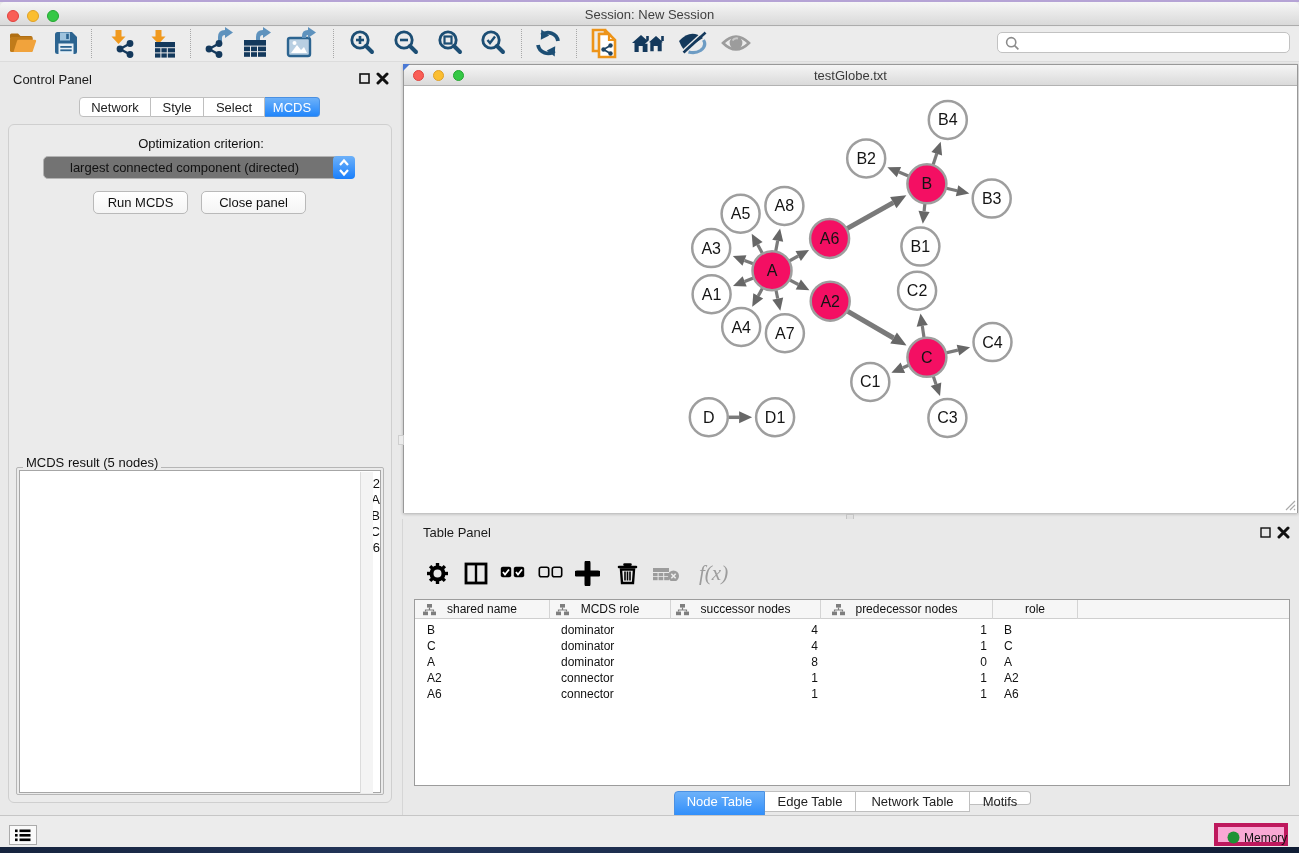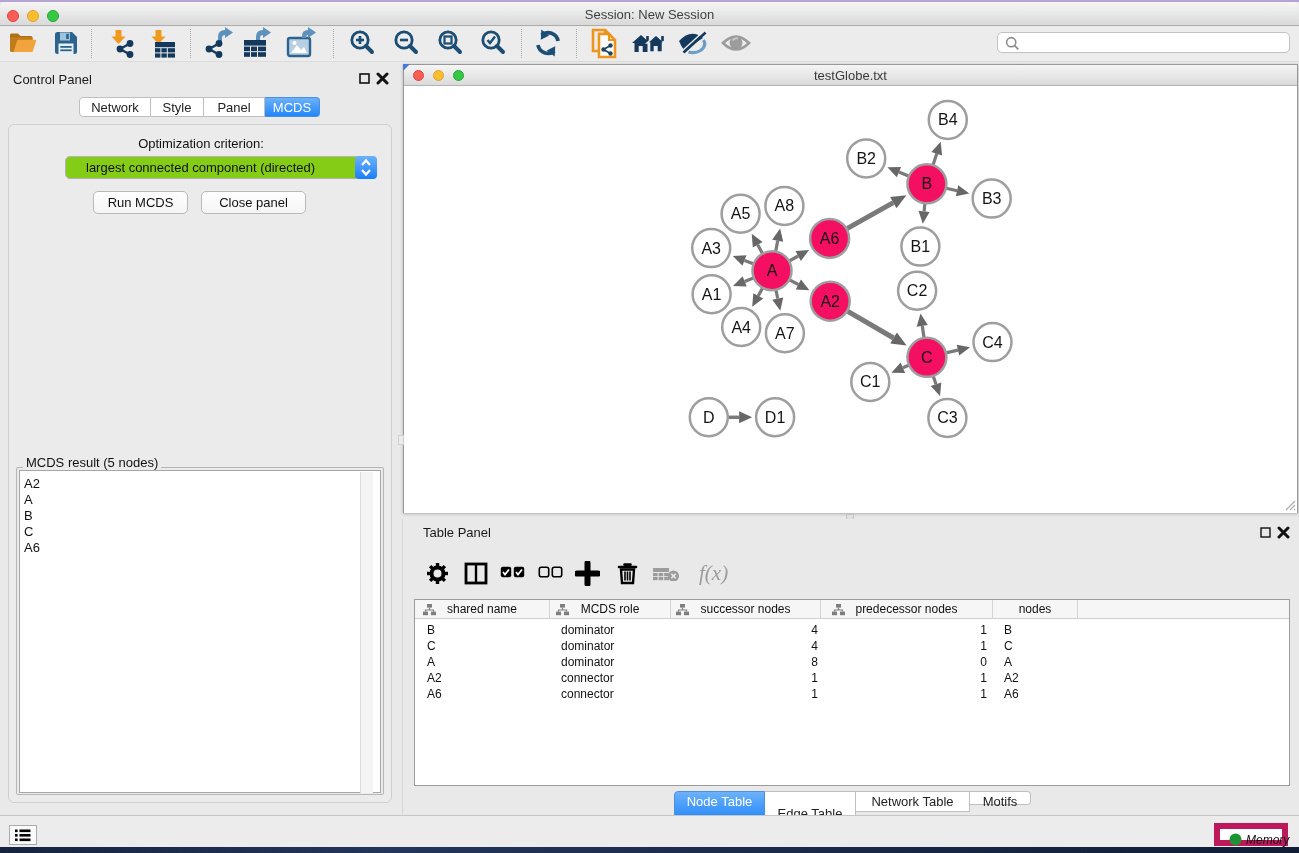--- a/index.html
+++ b/index.html
@@ -19,24 +19,24 @@
 #cpanel { left:0; top:62px; width:402px; height:754px; background:#e9e9e9; }
 #cpanel .ptitle { position:absolute; left:13px; top:10px; font-size:13px; color:#1a1a1a;text-align:right; }
 .winbtn { position:absolute; top:11px; font-size:12px; color:#111; }
 .tabs { position:absolute; display:flex; height:20px; }
 .tab { border:1px solid #bfbfbf; border-left:none; background:#fff; font-size:13px; color:#222; text-align:center; line-height:19px; padding:0 12px; }
 .tab.first { border-left:1px solid #bfbfbf; border-radius:4px 0 0 4px; }
 .tab.last { border-radius:0 4px 4px 0; }
 .tab.sel { background:linear-gradient(#6db1f9,#2186fb); color:#fff; border-color:#4a90e2; }
 #subpanel { left:8px; top:62px; width:384px; height:679px; background:#ebebeb; border:1px solid #cfcfcf; border-radius:6px; }
 #optlabel { left:0; width:402px; top:74px; text-align:center; font-size:13px; color:#111; }
-#combo { left:43px; top:94px; width:312px; height:23px; background:#84cc16; border:1px solid #b3b3b3; border-radius:5px; font-size:13px; color:#111; line-height:21px; padding-left:20px;margin-left:22px; }
+#combo { left:43px; top:94px; width:312px; height:23px; background:#737373; border:1px solid #b3b3b3; border-radius:5px; font-size:13px; color:#111; line-height:21px; padding-left:26px; }
 #combo .stepper { position:absolute; right:-1px; top:-1px; width:22px; height:23px; border-radius:4px; background:linear-gradient(#6db1f9,#1a7ffb); }
 .btn { position:absolute; height:23px; background:linear-gradient(#ffffff,#f4f4f4); border:1px solid #b9b9b9; border-radius:5px; font-size:13px; color:#111; text-align:center; line-height:21px; }
-#groupbox { left:16px; top:399px; width:368px; height:334px; }
+#groupbox { left:16px; top:399px; width:368px; height:334px;text-align:right; }
 #groupbox .gb { position:absolute; left:0; top:6px; width:100%; height:328px; border:1px solid #b6b6b6; border-radius:2px; }
 #groupbox .gblabel { position:absolute; left:7px; top:-5px; line-height:13px; background:#ebebeb; padding:0 3px; font-size:13px; color:#111; }
 #mcdslist { position:absolute; left:3px; top:9px; width:362px; height:323px; background:#fff; border:1px solid #a6a6a6; font-size:13px; color:#111; }
 #mcdslist .row { padding-left:4px; height:16px; line-height:16px; }
 #mcdslist .sbar { position:absolute; right:7px; top:1px; width:13px; height:321px; background:#f4f4f4; border-left:1px solid #dcdcdc; }
 
 #frame { left:403px; top:64px; width:895px; height:449px; background:#fff; border:1px solid #989898; box-shadow:0 1px 3px rgba(0,0,0,.25);text-decoration:underline; }
 #ftitle { position:absolute; left:0; top:0; width:100%; height:21px; background:linear-gradient(#f5f5f5,#dadada); border-bottom:1px solid #b2b2b2; }
 #ftitle .title { position:absolute; left:0; right:0; top:3px; text-align:center; font-size:13px; color:#3a3a3a; }
 .flight { position:absolute; width:11px; height:11px; border-radius:50%; top:5px; }
@@ -47,21 +47,21 @@
 #ttable { position:absolute; left:11px; top:80px; width:876px; height:187px; background:#fff; border:1px solid #9c9c9c; }
 #thead { position:absolute; left:0; top:0; width:100%; height:19px; background:#f6f6f6; border-bottom:1px solid #cfcfcf; }
 .hcell { position:absolute; top:0; height:19px; border-right:1px solid #d4d4d4; font-size:12px; color:#111; text-align:center; line-height:18px; }
 .trow { position:absolute; font-size:12px; color:#111; height:16px; line-height:16px; }
 .num { text-align:right; }
 
 #btabs { position:absolute; left:271px; top:272px; }
 
 #statusbar { left:0; top:815px; width:1299px; height:32px; background:#ececec; border-top:1px solid #c6c6c6; }
 #listbtn { position:absolute; left:9px; top:9px; width:28px; height:20px; background:#fafafa; border:1px solid #ababab; }
-#membtn { position:absolute; left:1214px; top:7px; width:74px; height:23px; background:#ffffff; border:6px solid #be185d; font-size:12px; color:#111;font-style:italic; }
+#membtn { position:absolute; left:1214px; top:7px; width:74px; height:23px; background:#f9a8d4; border:4px solid #be185d; font-size:12px; color:#111; }
 #wallpaper { left:0; top:847px; width:1299px; height:6px; background:linear-gradient(90deg,#16243e,#23355a 30%,#1a2a48 60%,#101d35); }
 svg { position:absolute; }
 </style>
 </head>
 <body>
 <div class="abs" id="topstrip"></div>
 <div class="abs" id="titlebar">
   <div class="light" style="left:7px;background:#f95e56;border:1px solid #e1423e;"></div>
   <div class="light" style="left:27px;background:#fbbe30;border:1px solid #e0a126;"></div>
   <div class="light" style="left:47px;background:#35c845;border:1px solid #24a732;"></div>
@@ -228,21 +228,21 @@
   <svg class="winbtn" style="left:359px;top:11px" width="12" height="12">
       <rect x="1" y="1" width="9" height="9" fill="none" stroke="#111" stroke-width="1.6"></rect>
     </svg>
   <svg class="winbtn" style="left:376px;top:10px" width="13" height="13">
     <path d="M2 2 L11 11 M11 2 L2 11" stroke="#111" stroke-width="3" stroke-linecap="round"></path>
   </svg>
   <div id="subpanel" class="abs"></div>
   <div class="tabs" style="left:79px;top:35px">
     <div class="tab first" style="width:72px;padding:0">Network</div>
     <div class="tab" style="width:53px;padding:0">Style</div>
-    <div class="tab" style="width:61px;padding:0">Panel</div>
+    <div class="tab" style="width:61px;padding:0">Select</div>
     <div class="tab last sel" style="width:55px;padding:0">MCDS</div>
   </div>
   <div class="abs" id="optlabel">Optimization criterion:</div>
   <div class="abs" id="combo">largest connected component (directed)
     <div class="stepper">
       <svg width="22" height="23">
         <path d="M7 9 L11 4.5 L15 9" fill="none" stroke="#fff" stroke-width="2.2"></path>
         <path d="M7 14 L11 18.5 L15 14" fill="none" stroke="#fff" stroke-width="2.2"></path>
       </svg>
     </div>
@@ -452,21 +452,21 @@
             <path d="M6.5 3.6 L6.5 6 M2.5 7.6 L2.5 6 L10.5 6 L10.5 7.6" stroke="#7e7e7e" stroke-width="1.2" fill="none"></path>
           </svg>successor nodes</div>
       <div class="hcell" style="left:406px;width:172px"><svg width="13" height="12" style="position:absolute;left:11px;top:4px">
             <g fill="#7e7e7e">
               <rect x="4" y="0" width="5" height="3.6"></rect>
               <rect x="0" y="7.6" width="5" height="3.6"></rect>
               <rect x="8" y="7.6" width="5" height="3.6"></rect>
             </g>
             <path d="M6.5 3.6 L6.5 6 M2.5 7.6 L2.5 6 L10.5 6 L10.5 7.6" stroke="#7e7e7e" stroke-width="1.2" fill="none"></path>
           </svg>predecessor nodes</div>
-      <div class="hcell" style="left:578px;width:85px">nodes</div>
+      <div class="hcell" style="left:578px;width:85px">role</div>
     </div>
       <div class="trow" style="left:12px;top:22px">B</div>
       <div class="trow" style="left:146px;top:22px">dominator</div>
       <div class="trow num" style="left:303px;top:22px;width:100px">4</div>
       <div class="trow num" style="left:472px;top:22px;width:100px">1</div>
       <div class="trow" style="left:589px;top:22px">B</div>
       <div class="trow" style="left:12px;top:38px">C</div>
       <div class="trow" style="left:146px;top:38px">dominator</div>
       <div class="trow num" style="left:303px;top:38px;width:100px">4</div>
       <div class="trow num" style="left:472px;top:38px;width:100px">1</div>
@@ -483,21 +483,21 @@
       <div class="trow" style="left:589px;top:70px">A2</div>
       <div class="trow" style="left:12px;top:86px">A6</div>
       <div class="trow" style="left:146px;top:86px">connector</div>
       <div class="trow num" style="left:303px;top:86px;width:100px">1</div>
       <div class="trow num" style="left:472px;top:86px;width:100px">1</div>
       <div class="trow" style="left:589px;top:86px">A6</div>
   </div>
 
   <div class="tabs" id="btabs">
     <div class="tab first sel" style="width:91px;height:31px;line-height:20px;padding:0">Node Table</div>
-    <div class="tab" style="width:91px;height:21px;line-height:20px;padding:12px">Edge Table</div>
+    <div class="tab" style="width:91px;height:21px;line-height:20px;padding:0">Edge Table</div>
     <div class="tab" style="width:114px;height:21px;line-height:20px;padding:0">Network Table</div>
     <div class="tab last" style="width:61px;height:14px;line-height:20px;padding:0">Motifs</div>
   </div>
 </div>
 
 <div class="abs" id="statusbar">
   <div id="listbtn">
     <svg width="16" height="13" style="position:absolute;left:5px;top:3px">
       <g fill="#000">
         <rect x="0" y="0.5" width="2.6" height="2.6"></rect>

